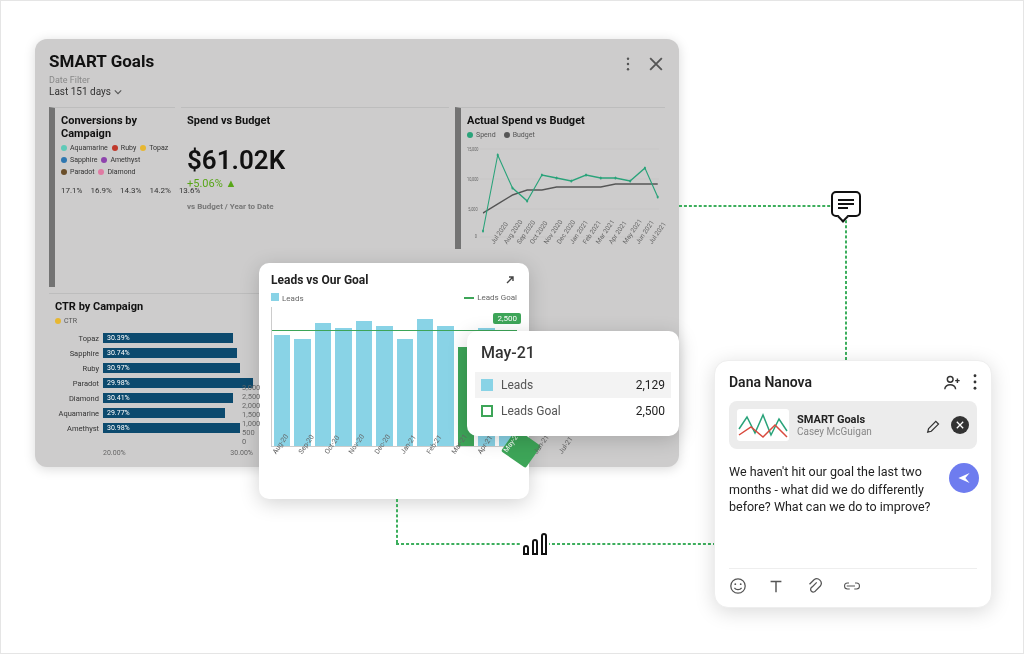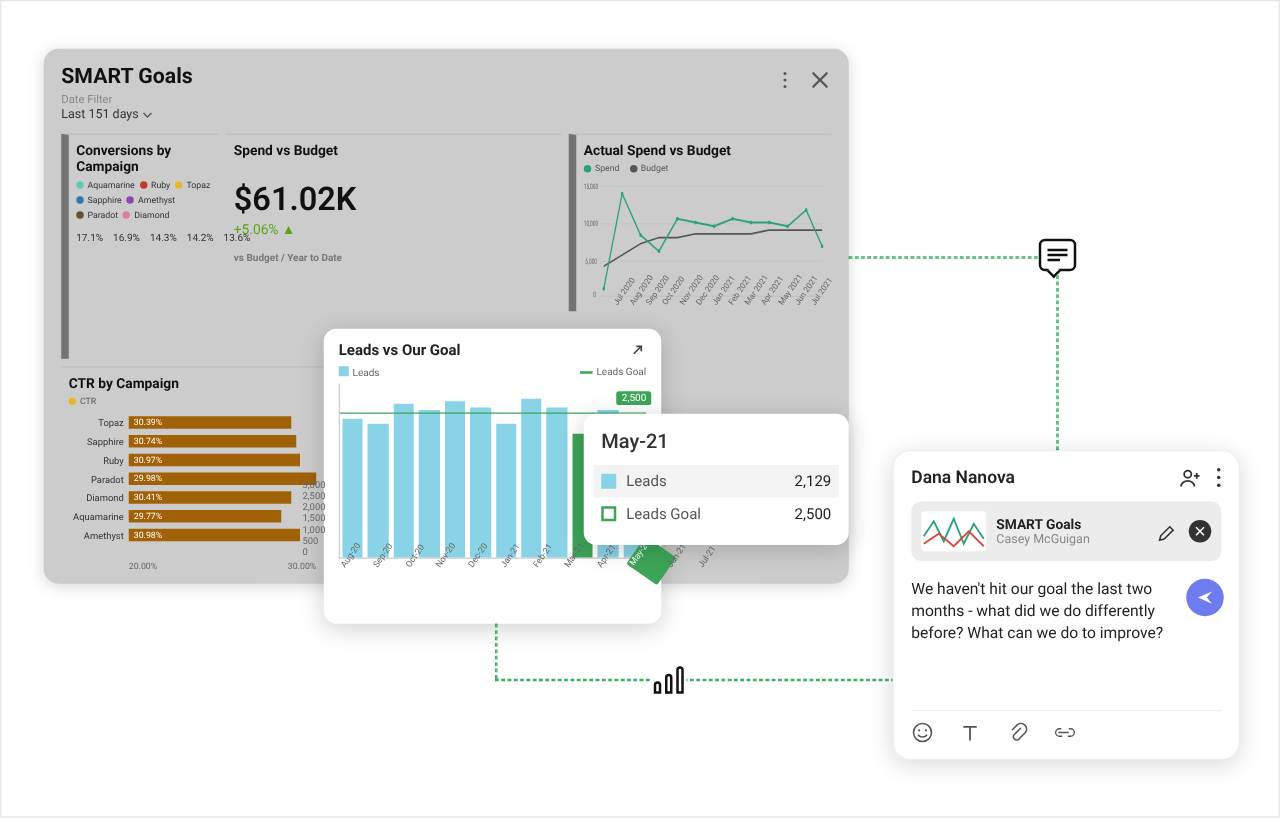--- a/index.html
+++ b/index.html
@@ -62,21 +62,21 @@
   .funnel-panel{grid-row:1/3;}
   .funnel-legend{display:flex;flex-wrap:wrap;gap:4px;font-size:7px;color:#333;margin-bottom:6px;}
   .funnel-legend span{display:flex;align-items:center;}
   .funnel-wrap{position:relative;display:flex;}
   .funnel-pct{display:flex;font-size:8px;color:#333;gap:8px;padding-top:4px;}
   .funnel-svg{width:160px;height:200px;}
   
   .ctr-rows{display:flex;flex-direction:column;gap:5px;margin-top:8px;}
   .ctr-row{display:flex;align-items:center;gap:4px;}
   .ctr-lbl{font-size:7.5px;color:#333;width:44px;text-align:right;}
-  .ctr-bar{height:10px;background:#a16207;position:relative;text-align:center;}
+  .ctr-bar{height:10px;background:#0c4a6e;position:relative;text-align:center;}
   .ctr-inside{position:absolute;left:4px;top:0;font-size:7px;color:#fff;line-height:10px;}
   .ctr-axis{display:flex;justify-content:space-between;font-size:7px;color:#666;margin-left:48px;margin-top:16px;width:150px;}
   .ctr-legend{font-size:7px;color:#555;margin-top:2px;}
   
   .miniline{position:absolute;right:10px;bottom:30px;width:70px;height:40px;}
   .miniline svg{width:100%;height:100%;}
   
   .leads-card{
     position:absolute;
     left:258px; top:262px;

